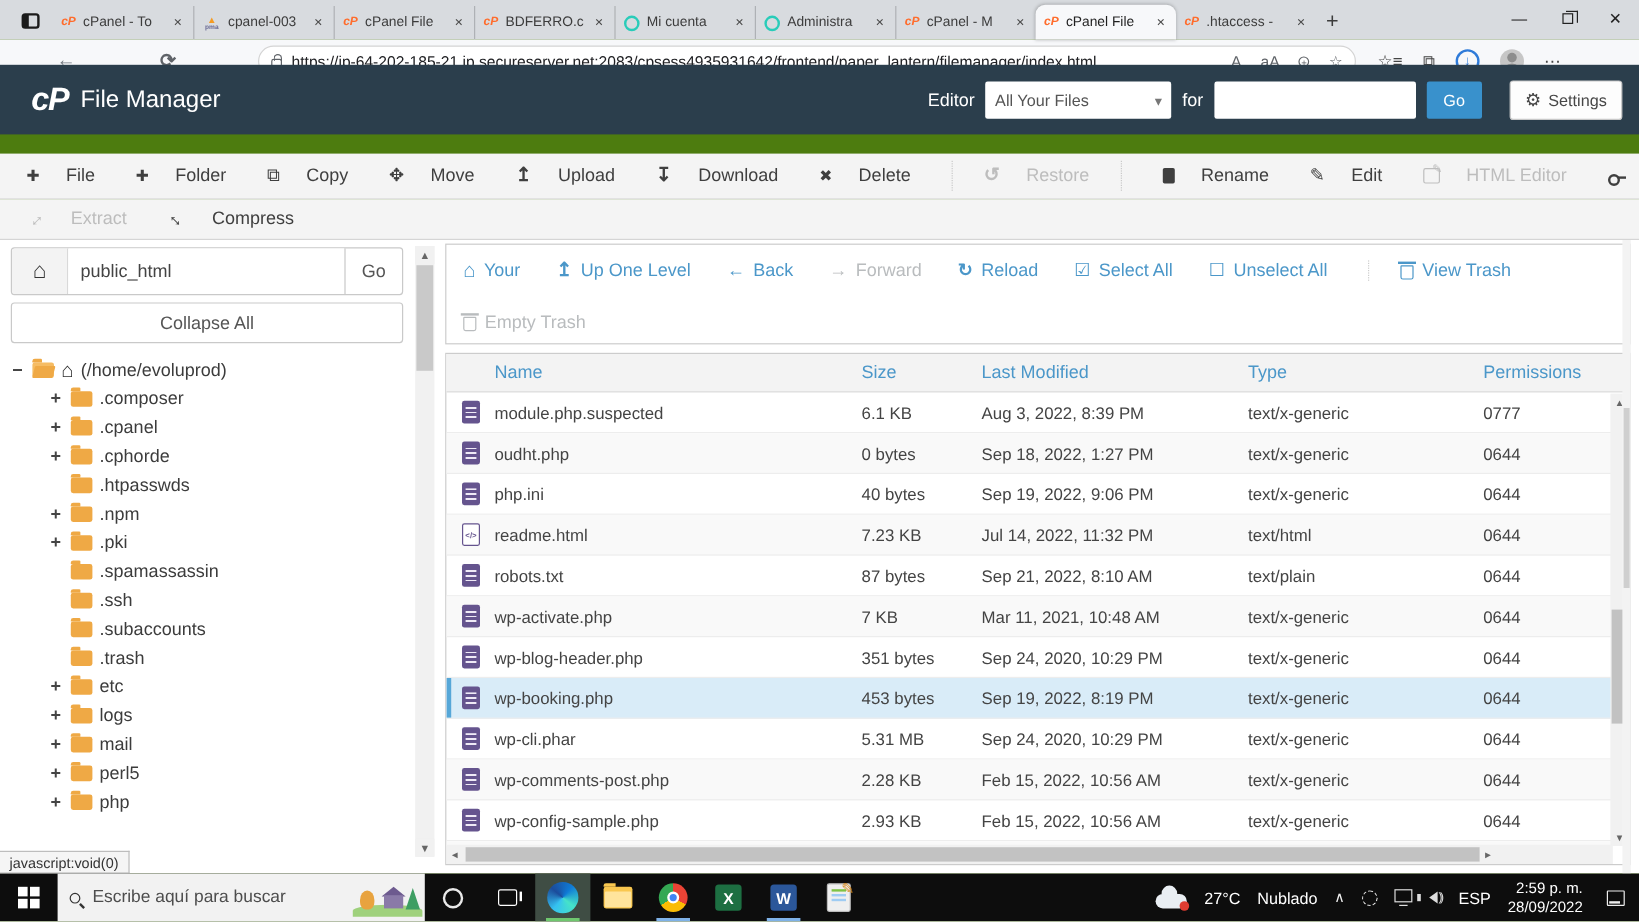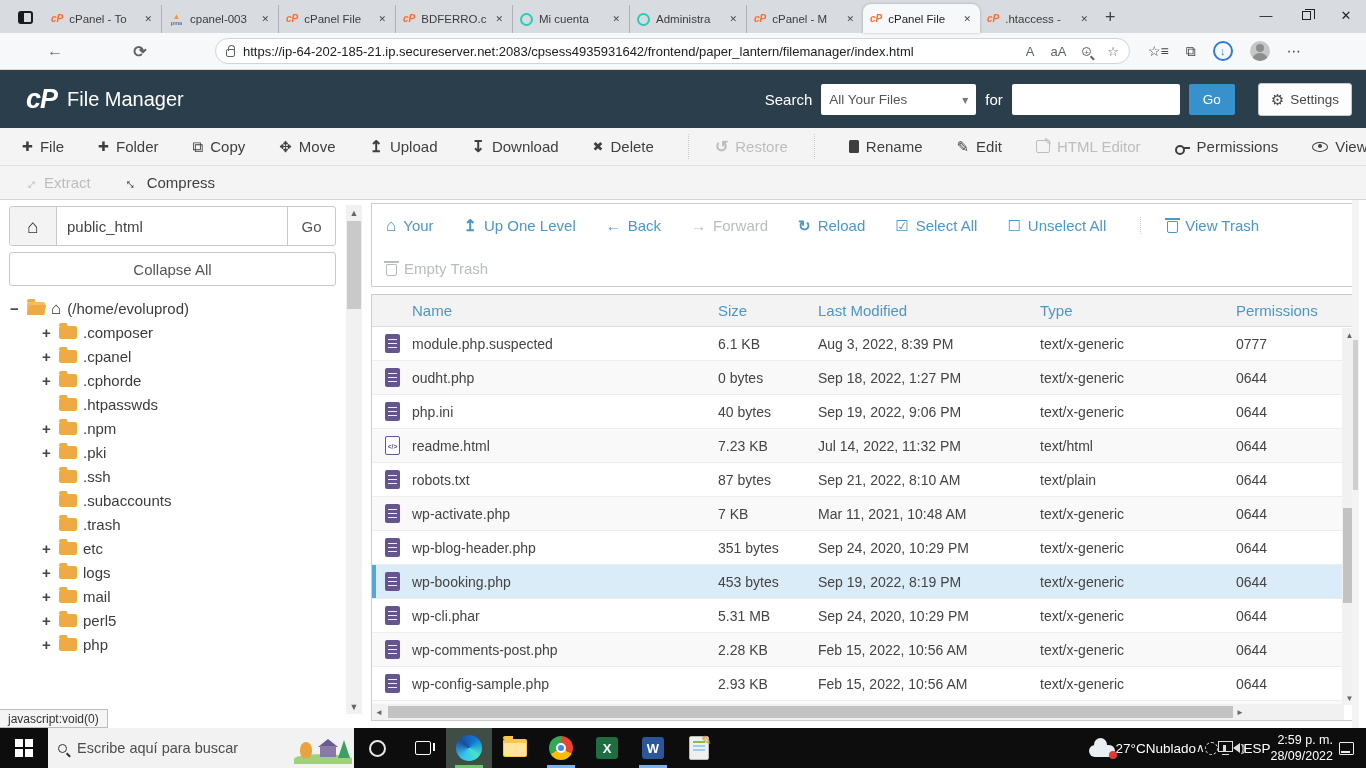--- a/index.html
+++ b/index.html
@@ -47,34 +47,34 @@
   .bt-icons { display:flex; gap:17px; margin-left:18px; font-size:14px; color:#444; align-items:center; }
   .dlwrap { width:20px; height:20px; border:2px solid #2f7bd9; border-radius:50%; display:flex; align-items:center; justify-content:center; font-size:11px; color:#2f7bd9; font-weight:700; }
   .avatar { width:20px; height:20px; background:#c6c6c6; border-radius:50%; position:relative; overflow:hidden; }
   .avatar::before { content:""; position:absolute; left:6px; top:3px; width:8px; height:8px; background:#8d8d8d; border-radius:50%; }
   .avatar::after { content:""; position:absolute; left:2px; top:12px; width:16px; height:10px; background:#8d8d8d; border-radius:8px 8px 0 0; }
   .mag { width:9px; height:9px; border:1.6px solid #5f6368; border-radius:50%; position:relative; }
   .mag::after { content:""; position:absolute; width:5px; height:1.6px; background:#5f6368; transform:rotate(45deg); left:7px; top:9px; }
   .mag .plus { position:absolute; left:1px; top:0px; font-size:8px; color:#5f6368; }
 
   
-  .cp-header { position:absolute; left:0; top:70px; width:1366px; height:58px; background:#2b3e4c; display:flex; align-items:center; color:#fff; }
+  .cp-header { position:absolute; left:0; top:54px; width:1366px; height:58px; background:#2b3e4c; display:flex; align-items:center; color:#fff; }
   .cp-logo { font-size:27px; font-weight:800; font-style:italic; margin:0 10px 0 26px; letter-spacing:-1px; }
   .cp-title { font-size:20px; font-weight:400; }
   .searchzone { margin-left:auto; display:flex; align-items:center; gap:9px; margin-right:14px; }
   .search-label { font-size:15px; }
   .scope-select { width:155px; height:31px; background:#fff; border-radius:2px; color:#555; font-size:13.5px; display:flex; align-items:center; padding:0 8px; justify-content:space-between; }
   .for-input { width:168px; height:31px; background:#fff; border:none; border-radius:2px; padding:0 8px; font-size:13.5px; }
   .go-btn { width:46px; height:31px; background:#3991cc; color:#fff; border:none; border-radius:2px; font-size:13.5px; }
   .settings-btn { height:33px; background:#fdfdfd; border:1px solid #c8c8c8; border-radius:3px; color:#474747; font-size:13.5px; display:flex; align-items:center; gap:6px; padding:0 12px; margin-left:14px; }
 
   
   .cp-tb1 { position:absolute; left:0; top:128px; width:1366px; height:38px; background:#f4f4f4; border-bottom:1px solid #e2e2e2; display:flex; align-items:center; padding-left:22px; gap:34px; }
   .cp-tb2 { position:absolute; left:0; top:166px; width:1366px; height:34px; background:#f4f4f4; border-bottom:1px solid #d5d5d5; display:flex; align-items:center; padding-left:22px; gap:34px; }
-  .tbtn { display:flex; align-items:center; gap:7px; font-size:15px; color:#3f3f3f; white-space:nowrap; }
+  .tbtn { display:flex; align-items:center; gap:22px; font-size:15px; color:#3f3f3f; white-space:nowrap; }
   .tbtn .ic { font-size:14px; }
   .tbtn.disabled { color:#bdbdbd; }
   .tbtn.sep { border-left:1px dotted #c9c9c9; border-right:1px dotted #c9c9c9; padding:4px 26px; }
 
   .ic-plus::before { content:"✚"; font-size:13px; }
   .ic-copy::before { content:"⧉"; font-size:15px; }
   .ic-move::before { content:"✥"; font-size:15px; }
   .ic-upload::before { content:"↥"; font-weight:700; font-size:16px; }
   .ic-download::before { content:"↧"; font-weight:700; font-size:16px; }
   .ic-delete::before { content:"✖"; font-size:13px; }
@@ -183,21 +183,21 @@
   .explic { width:24px; height:18px; background:#f9c74f; border-radius:2px; position:relative; }
   .explic::before { content:""; position:absolute; left:0; top:-3px; width:10px; height:3px; background:#f9c74f; border-radius:2px 0 0 0; }
   .explic::after { content:""; position:absolute; left:1px; top:4px; width:22px; height:13px; background:#ffe49c; border-radius:1px; }
   .chromeic { width:24px; height:24px; border-radius:50%; background:conic-gradient(#ea4335 0 33%,#fbbc05 33% 66%,#34a853 66% 100%); position:relative; }
   .chromeic::after { content:""; position:absolute; left:7px; top:7px; width:10px; height:10px; background:#4285f4; border:2px solid #fff; border-radius:50%; box-sizing:border-box; }
   .officeic { width:22px; height:22px; border-radius:3px; color:#fff; font-weight:700; font-size:13px; display:flex; align-items:center; justify-content:center; }
   .xl { background:#1d6f42; } .wd { background:#2b579a; }
   .nppic { width:20px; height:24px; background:#efefef; border:1px solid #bbb; border-radius:2px; position:relative; }
   .nppic::before { content:"✎"; position:absolute; right:-4px; top:-4px; color:#d78b22; font-size:13px; }
   .nppic::after { content:""; position:absolute; left:3px; top:4px; width:12px; height:2px; background:#7ec344; box-shadow:0 4px 0 #9fccf3,0 8px 0 #9fccf3; }
-  .tray { margin-left:auto; display:flex; align-items:center; padding-right:12px; font-size:13.5px; }
+  .tray { margin-left:auto; display:flex; align-items:center; gap:14px; padding-right:12px; font-size:13.5px; }
   .cloudic { width:26px; height:12px; background:#e9eef3; border-radius:8px; position:relative; margin-top:6px; }
   .cloudic::before { content:""; position:absolute; left:5px; top:-7px; width:13px; height:13px; background:#e9eef3; border-radius:50%; }
   .cloudic::after { content:""; position:absolute; right:-2px; bottom:-2px; width:8px; height:8px; background:#e03c31; border-radius:50%; }
   .chevup { font-size:12px; color:#eee; }
   .trayring { width:13px; height:13px; border:1.5px dashed #ddd; border-radius:50%; }
   .netic { width:15px; height:11px; border:1.5px solid #ddd; position:relative; margin-top:-3px; }
   .netic::after { content:""; position:absolute; left:3px; bottom:-4px; width:7px; height:1.5px; background:#ddd; box-shadow:2px -2px 0 -0.5px #ddd; }
   .spk { display:flex; align-items:center; gap:1px; }
   .spk .bx { width:0; height:0; border-top:5px solid transparent; border-bottom:5px solid transparent; border-right:7px solid #ddd; position:relative; }
   .spk .bx::before { content:""; position:absolute; left:-10px; top:-3px; width:3px; height:6px; background:#ddd; }
@@ -293,21 +293,21 @@
       <span class="dlwrap">↓</span>
       <span class="avatar"></span>
       <span>⋯</span>
     </div>
   </div>
 
   <div class="cp-header">
     <span class="cp-logo">cP</span>
     <span class="cp-title">File Manager</span>
     <div class="searchzone">
-      <span class="search-label">Search</span>
+      <span class="search-label">Editor</span>
       <div class="scope-select">
         <span>All Your Files</span>
         <span class="chev"></span>
       </div>
       <span class="search-label">for</span>
       <input class="for-input" style="">
       <button class="go-btn">Go</button>
       <div class="settings-btn">
         <span class="ic ic-gear"></span>
         <span>Settings</span>
@@ -420,20 +420,25 @@
           </div>
           <div class="trow child">
             <span class="pm">+</span>
             <span class="folder"></span>
             <span>.npm</span>
           </div>
           <div class="trow child">
             <span class="pm">+</span>
             <span class="folder"></span>
             <span>.pki</span>
+          </div>
+          <div class="trow child">
+            <span class="pm"></span>
+            <span class="folder"></span>
+            <span>.spamassassin</span>
           </div>
           <div class="trow child">
             <span class="pm"></span>
             <span class="folder"></span>
             <span>.ssh</span>
           </div>
           <div class="trow child">
             <span class="pm"></span>
             <span class="folder"></span>
             <span>.subaccounts</span>

